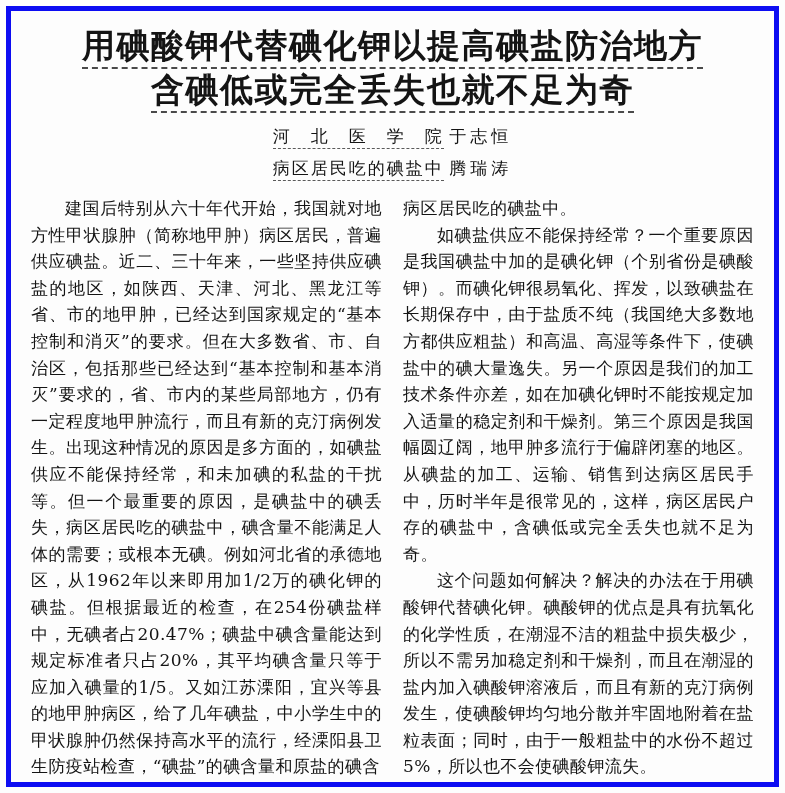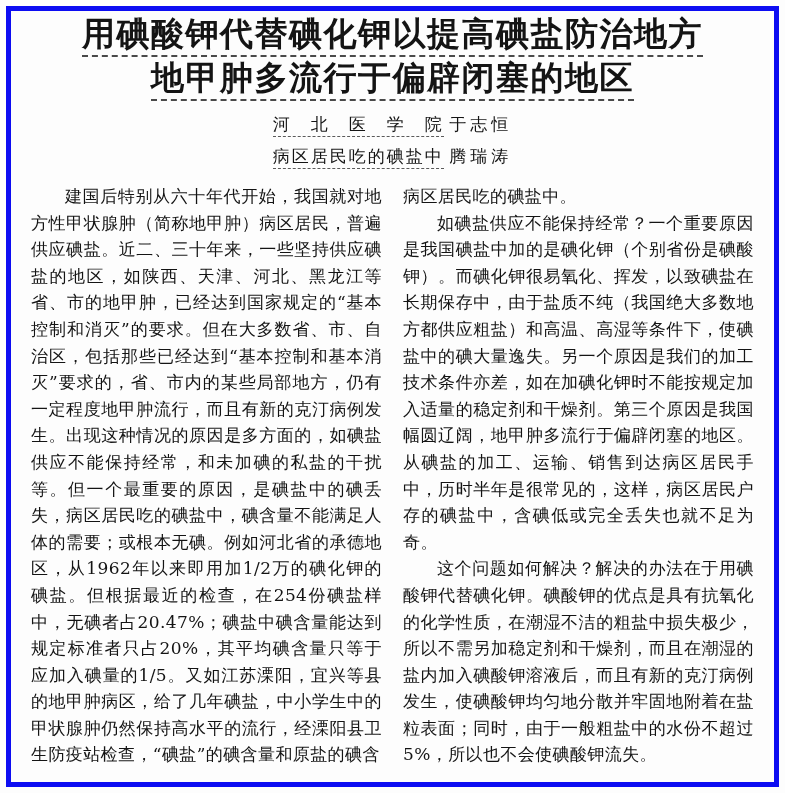--- a/index.html
+++ b/index.html
@@ -15,21 +15,21 @@
   }
   .frame {
     position: absolute;
     top: 6px; left: 6px; right: 6px; bottom: 6px;
     border: 5px solid #0d0df2;
     box-sizing: border-box;
   }
   .content {
     position: absolute;
     top: 11px; left: 11px; right: 11px; bottom: 11px;
-    padding: 4px 20px 6px 20px;
+    padding: 16px 20px 6px 20px;
     box-sizing: border-box;
     overflow: hidden;
   }
   .title-block { text-align: center; margin-top: 2px; }
   .title-line { display: block; line-height: 1.0; margin-bottom: 4px; }
   .title-line > span {
     display: inline-block;
     font-size: 33px;
     font-weight: bold;
     letter-spacing: 1.5px;
@@ -73,21 +73,21 @@
 
 <div class="page">
   <div class="frame" style="border-color: rgb(13, 13, 242);"></div>
   <div class="content">
 
     <div class="title-block">
       <span class="title-line">
         <span>用碘酸钾代替碘化钾以提高碘盐防治地方</span>
       </span>
       <span class="title-line">
-        <span>地甲肿多流行于偏辟闭塞的地区</span>
+        <span>含碘低或完全丢失也就不足为奇</span>
       </span>
     </div>
 
     <div class="authors-block">
       <div class="author-row">
         <span class="affiliation">河　北　医　学　院</span>
         <span class="author-name">于志恒</span>
       </div>
       <div class="author-row">
         <span class="affiliation">病区居民吃的碘盐中</span>

